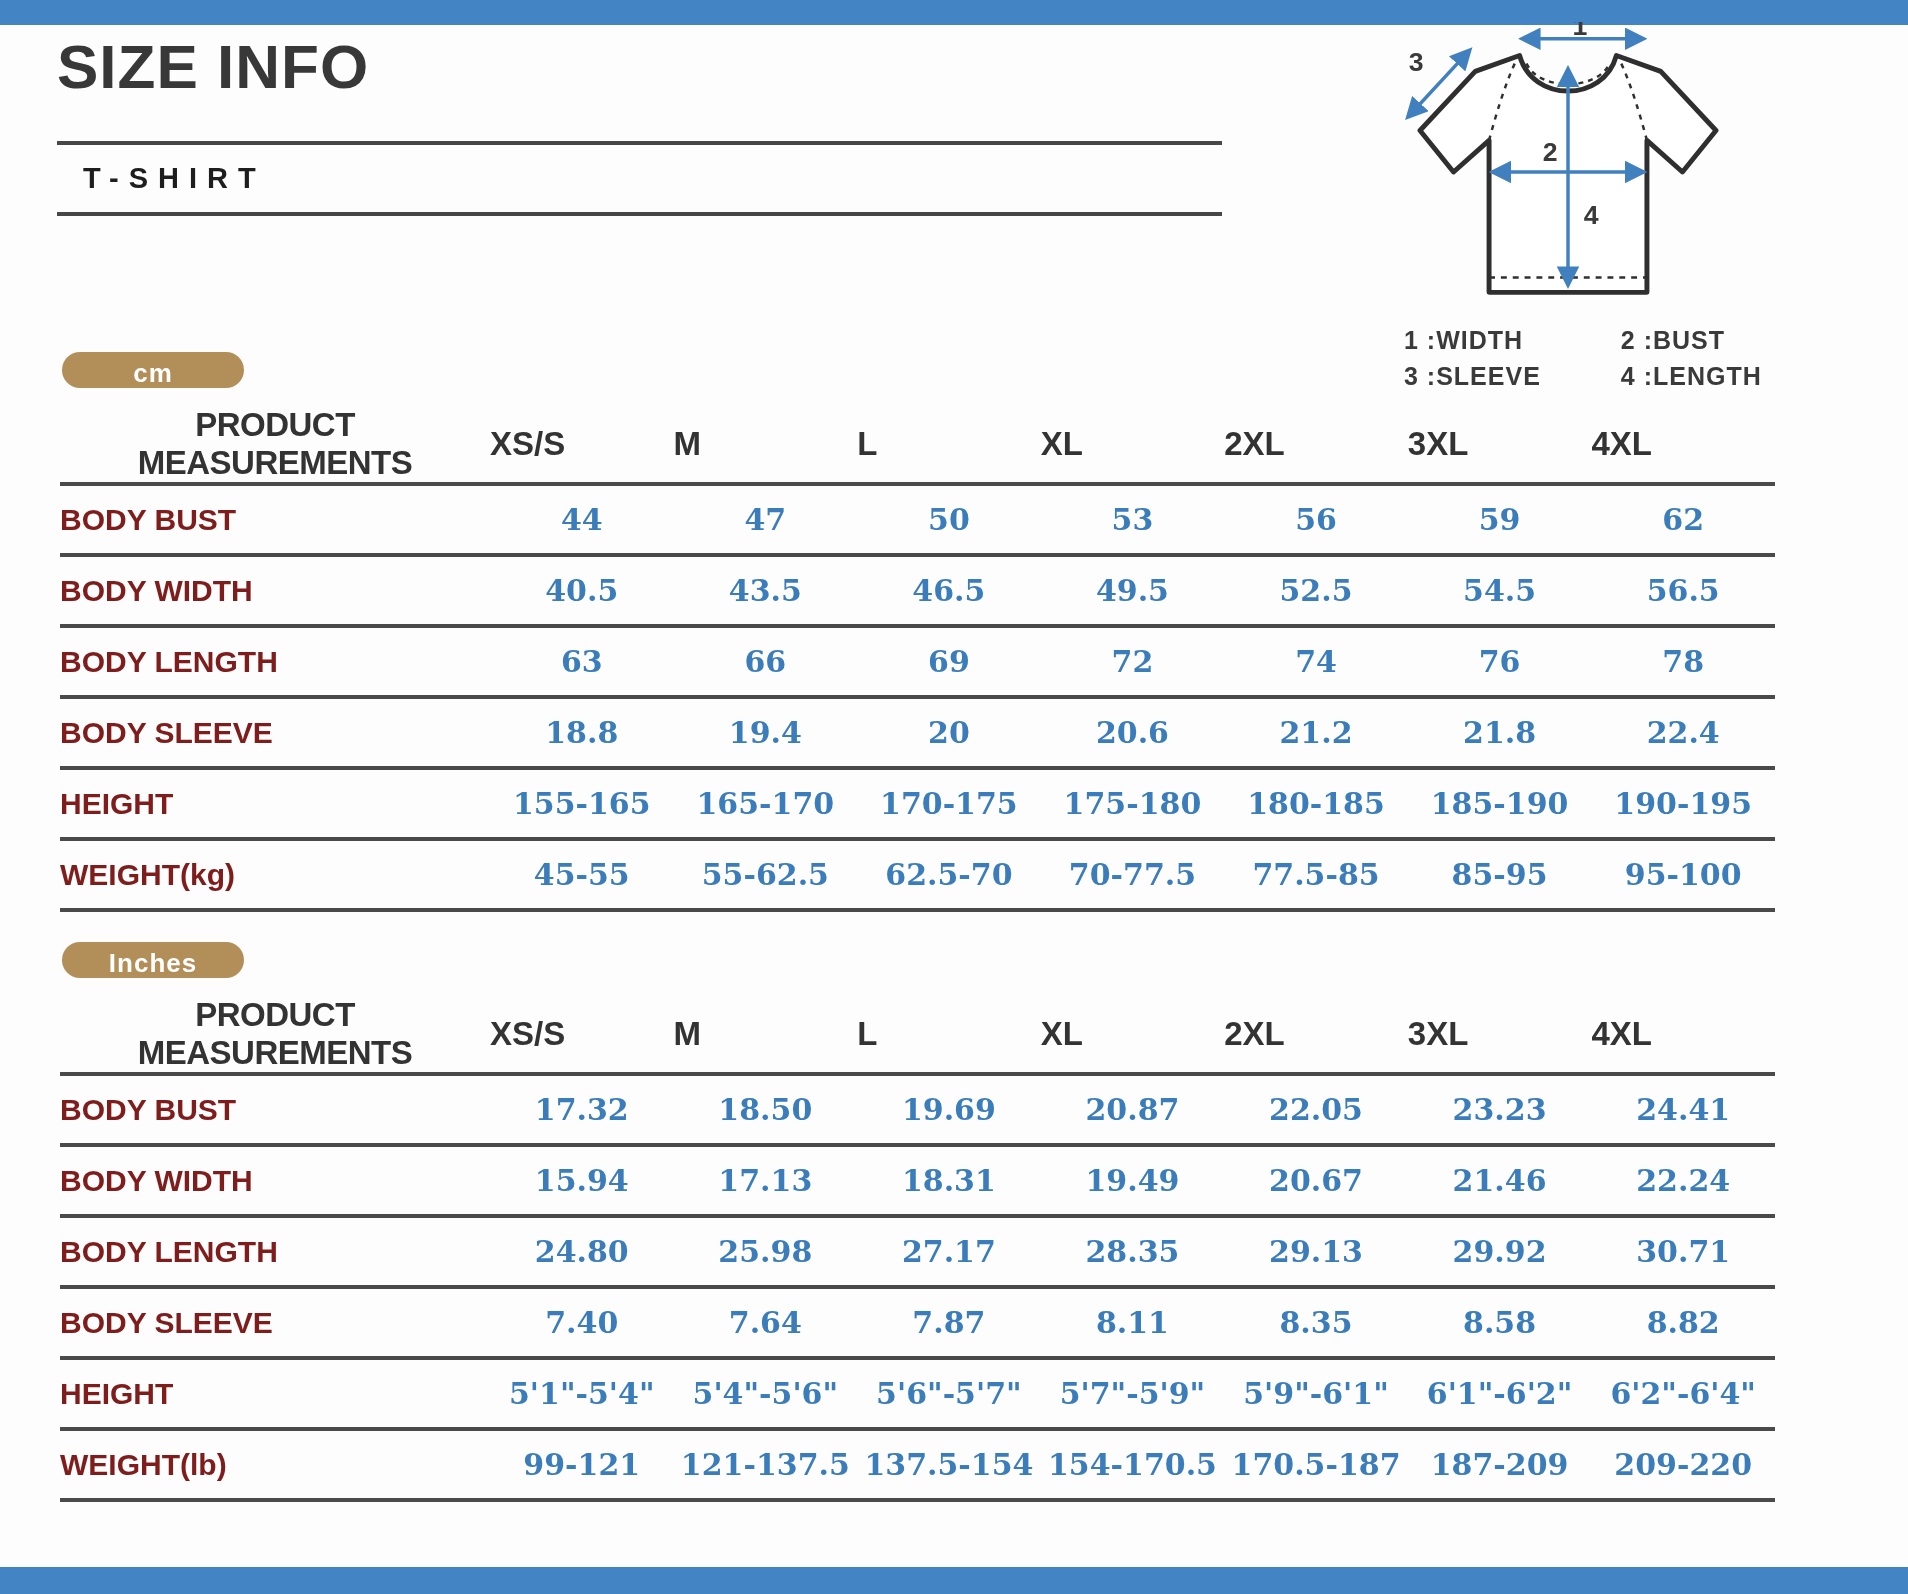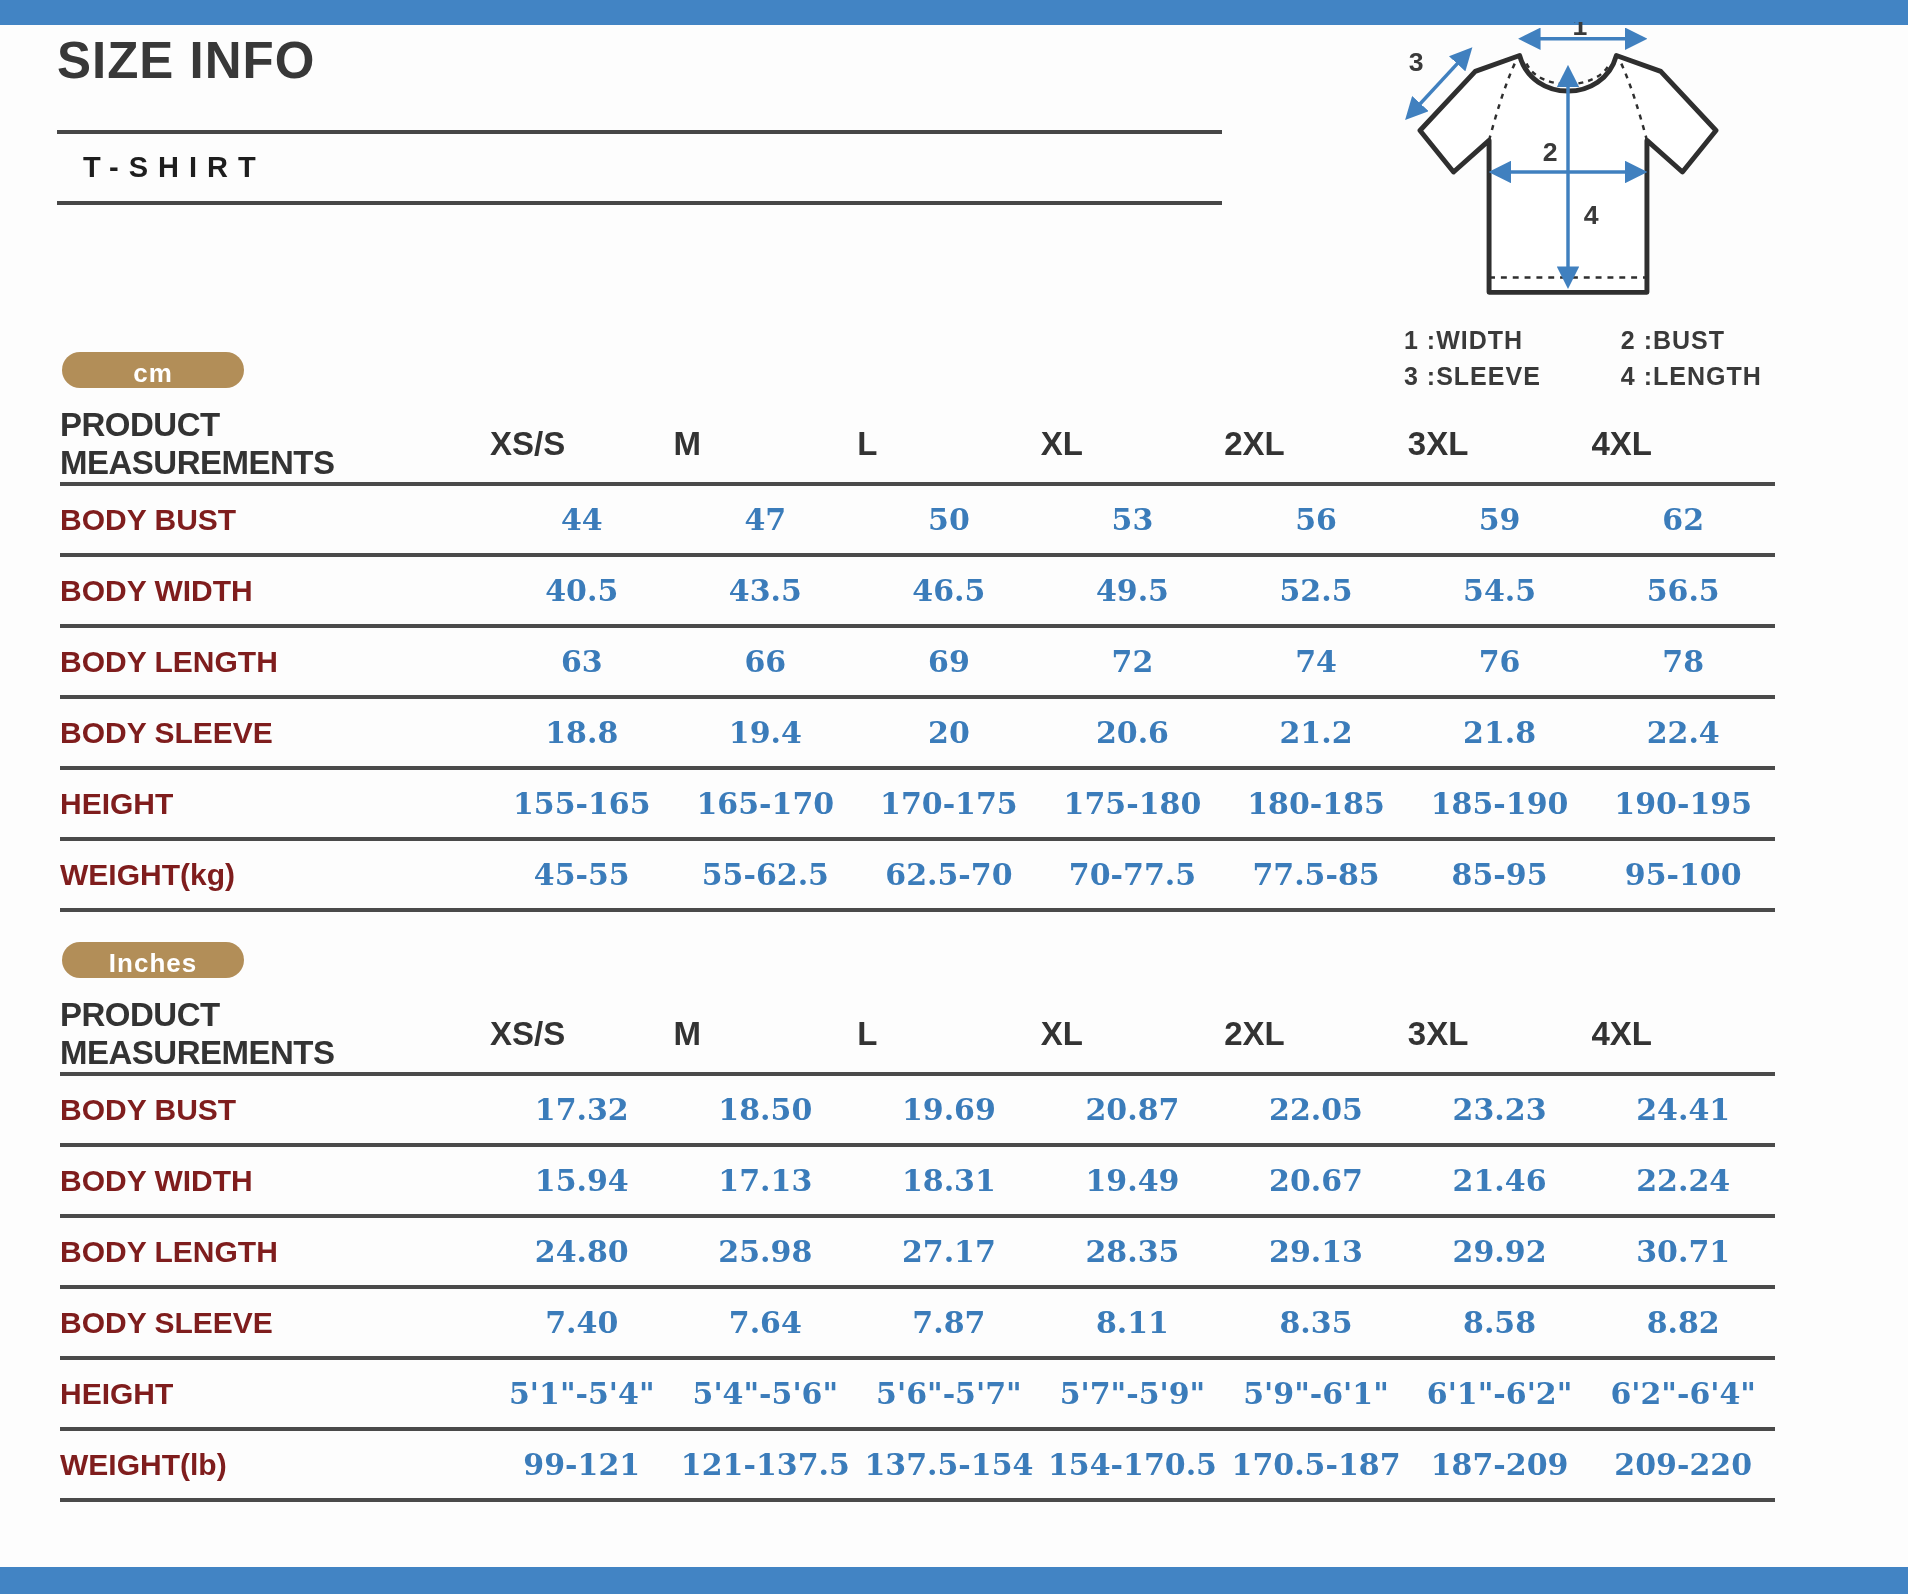--- a/index.html
+++ b/index.html
@@ -10,21 +10,21 @@
     font-family:"Liberation Sans",sans-serif;
     overflow:hidden;
   }
   .bar{position:absolute;left:0;width:100%;background:#4284c4;}
   .bar.top{top:0;height:25px;}
   .bar.bottom{top:1567px;height:27px;}
 
   
   .title-block{position:absolute;left:57px;top:34px;width:1165px;}
   .page-title{
-    margin:0;font-size:51px;font-weight:900;color:#383838;
+    margin:0;font-size:62px;font-weight:900;color:#383838;
     letter-spacing:1px;line-height:1.05;
     font-family:"Liberation Sans",sans-serif;
   }
   .rule{height:4px;background:#474747;border:none;margin:0;}
   .rule.r1{margin-top:42px;}
   .page-subtitle{
     margin:0;padding:17px 0 17px 26px;
     font-size:29px;font-weight:800;letter-spacing:10px;color:#1e1e1e;
   }
 
@@ -54,21 +54,21 @@
     border-collapse:collapse;table-layout:fixed;
   }
   #table-cm{top:406px;}
   #table-inches{top:996px;}
   .size-table th,.size-table td{padding:0;border-bottom:4px solid #4a4a4a;}
   .size-table th{
     height:64px;font-size:33px;font-weight:900;color:#333;
     text-align:left;letter-spacing:0px;
   }
   .size-table th.measure-head{
-    width:430px;text-align:left;font-size:33px;letter-spacing:-0.5px;
+    width:430px;text-align:center;font-size:33px;letter-spacing:-0.5px;
   }
   .size-table td{height:67px;text-align:center;}
   .size-table td.row-label{
     color:#7f1d1d;font-size:30px;font-weight:900;text-align:left;
     letter-spacing:0px;
   }
   .size-table td.val{
     color:#3b7cba;font-size:30px;font-weight:bold;
     font-family:"DejaVu Serif",serif;
   }

